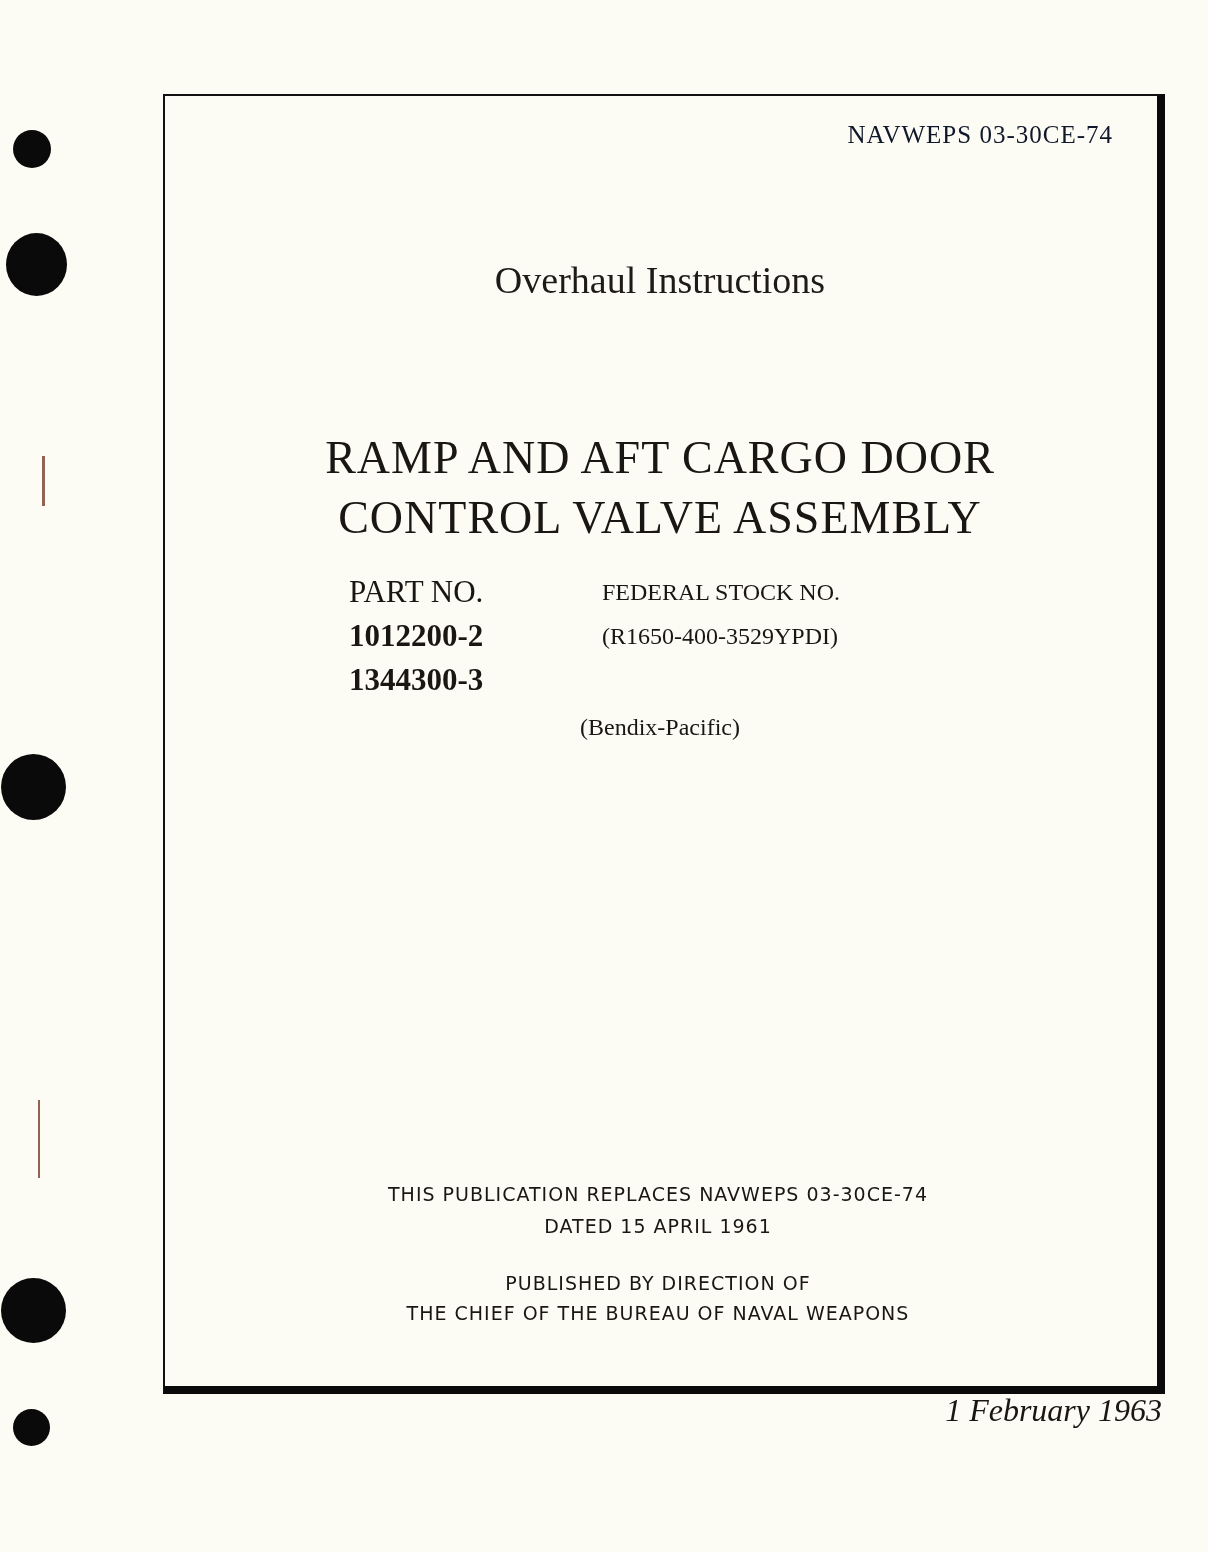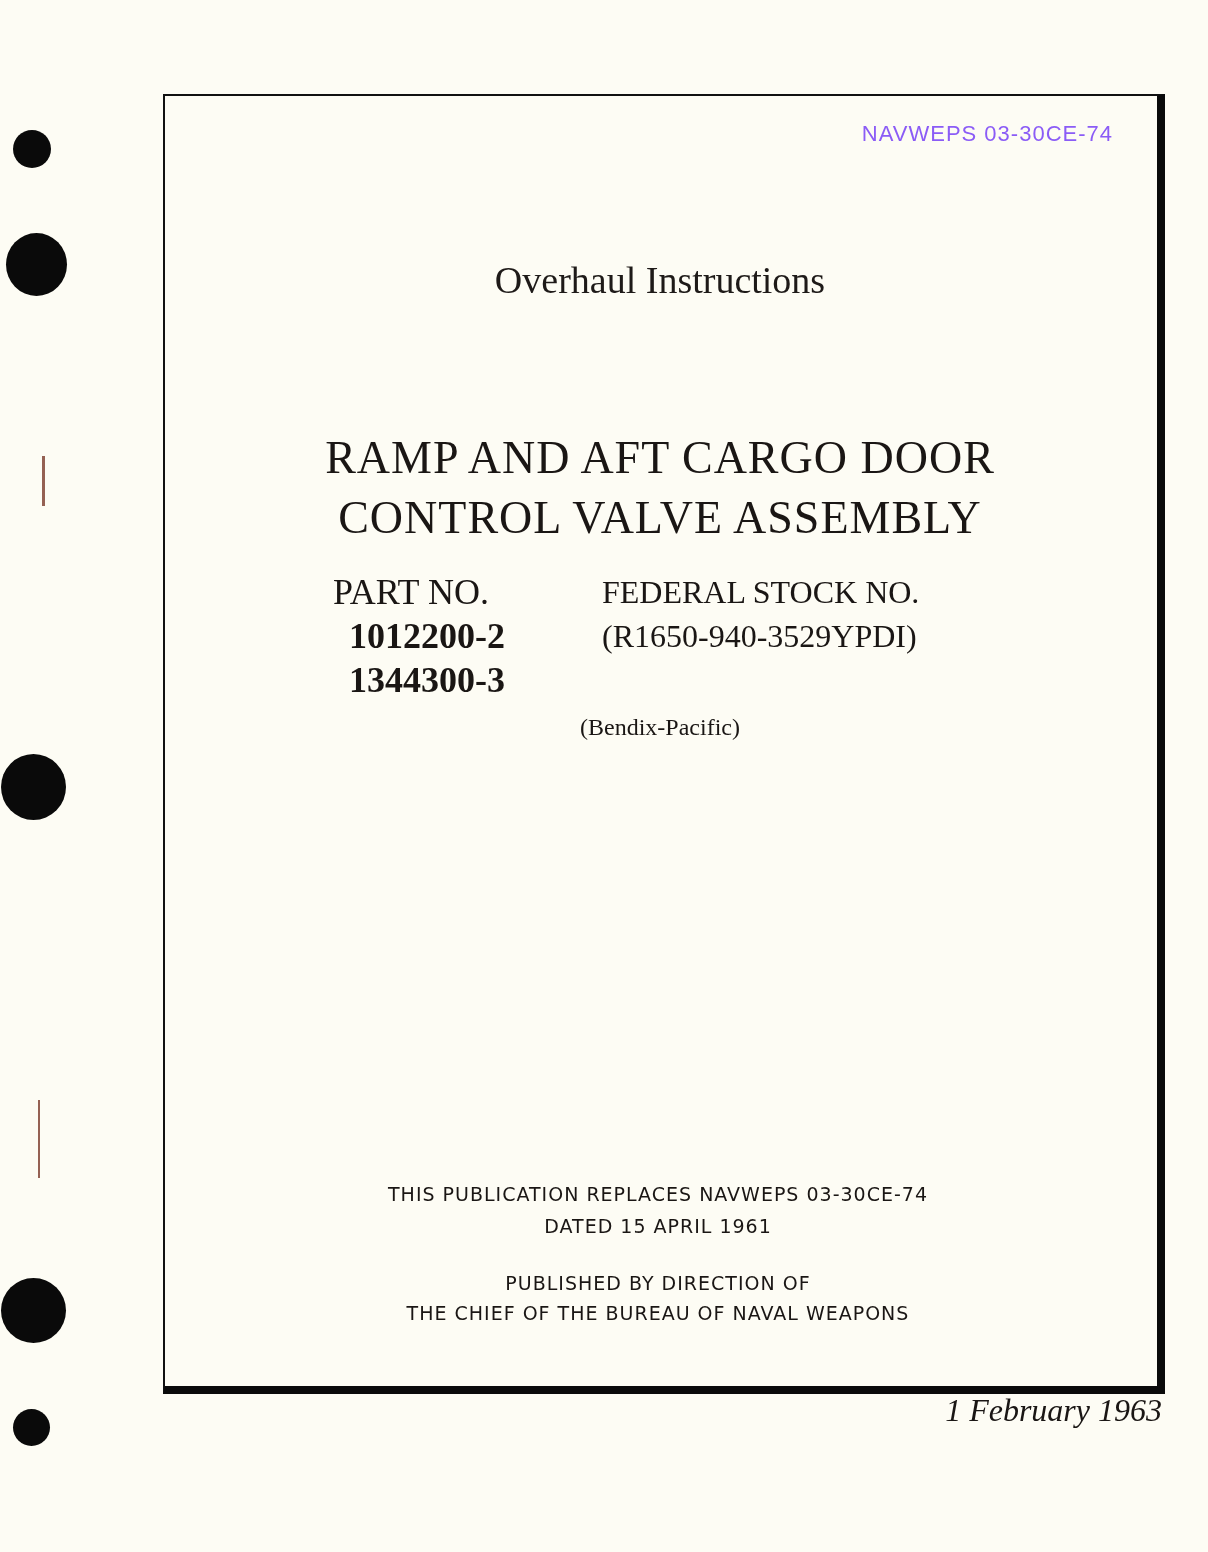--- a/index.html
+++ b/index.html
@@ -28,52 +28,53 @@
       width: 992px; height: 1290px;
       border-left: 2px solid #111;
       border-top: 2px solid #111;
       border-right: 8px solid #0a0a0a;
       border-bottom: 8px solid #0a0a0a;
       box-sizing: content-box;
     }
     .doc-number {
       position: absolute;
       right: 95px; top: 121px;
-      font-family: Liberation Sans, sans-serif;
-      font-size: 22px;
+      font-family: Liberation Serif, serif;
+      font-size: 25px;
       letter-spacing: 1px;
-      color: #8b5cf6;
+      color: #0f172a;
     }
     .subtitle {
       position: absolute;
       left: 0; width: 1320px; top: 258px;
       text-align: center;
       font-size: 38px;
       color: #1e1a18;
     }
     .title {
       position: absolute;
       left: 0; width: 1320px; top: 428px;
       text-align: center;
       font-size: 46px;
       line-height: 60px;
       letter-spacing: 1px;
       color: #1a1614;
     }
     .part-col {
       position: absolute;
       left: 333px; top: 570px;
-      font-size: 36px;
+      font-size: 31px;
       line-height: 44px;
+      text-align: right;
     }
     .part-col .v { padding-left: 16px; font-weight: bold; }
     .stock-col {
       position: absolute;
       left: 602px; top: 570px;
-      font-size: 32px;
+      font-size: 24px;
       line-height: 44px;
     }
     .manufacturer {
       position: absolute;
       left: 0; width: 1320px; top: 714px;
       text-align: center;
       font-size: 24px;
     }
     .notice {
       position: absolute;
@@ -124,21 +125,21 @@
 </div>
 
 <div class="part-col">
   <div>PART NO.</div>
   <div class="v">1012200-2</div>
   <div class="v">1344300-3</div>
 </div>
 
 <div class="stock-col">
   <div>FEDERAL STOCK NO.</div>
-  <div>(R1650-940-3529YPDI)</div>
+  <div>(R1650-400-3529YPDI)</div>
 </div>
 
 <div class="manufacturer">(Bendix-Pacific)</div>
 
 <div class="notice">
   <div>THIS PUBLICATION REPLACES NAVWEPS 03-30CE-74</div>
   <div>DATED 15 APRIL 1961</div>
 </div>
 
 <div class="authority">

